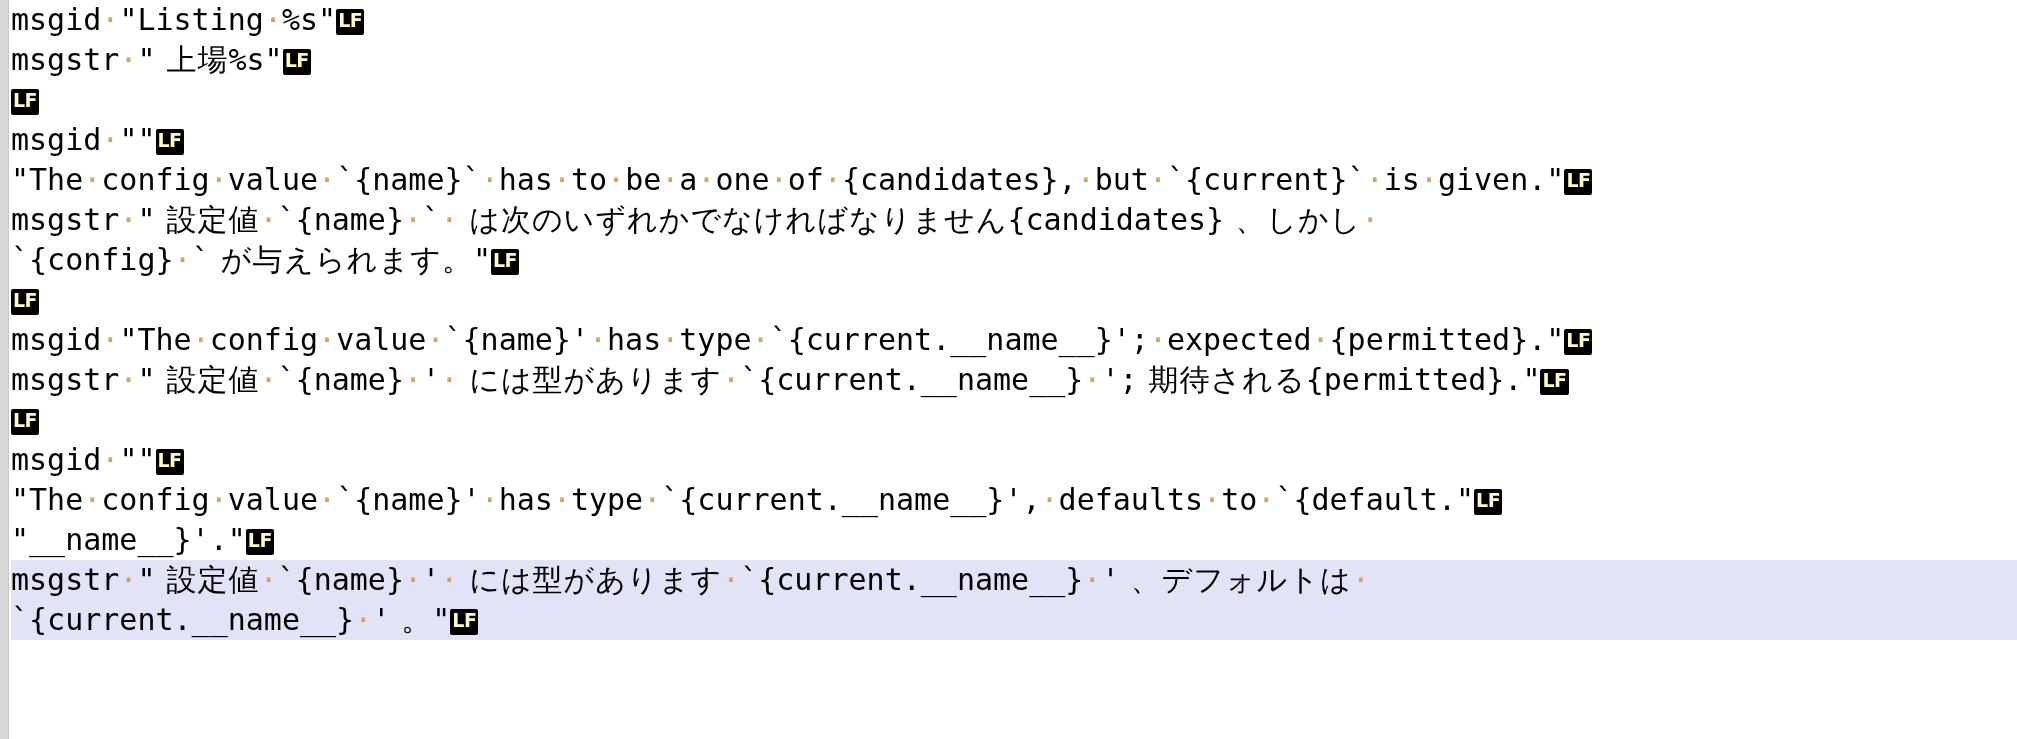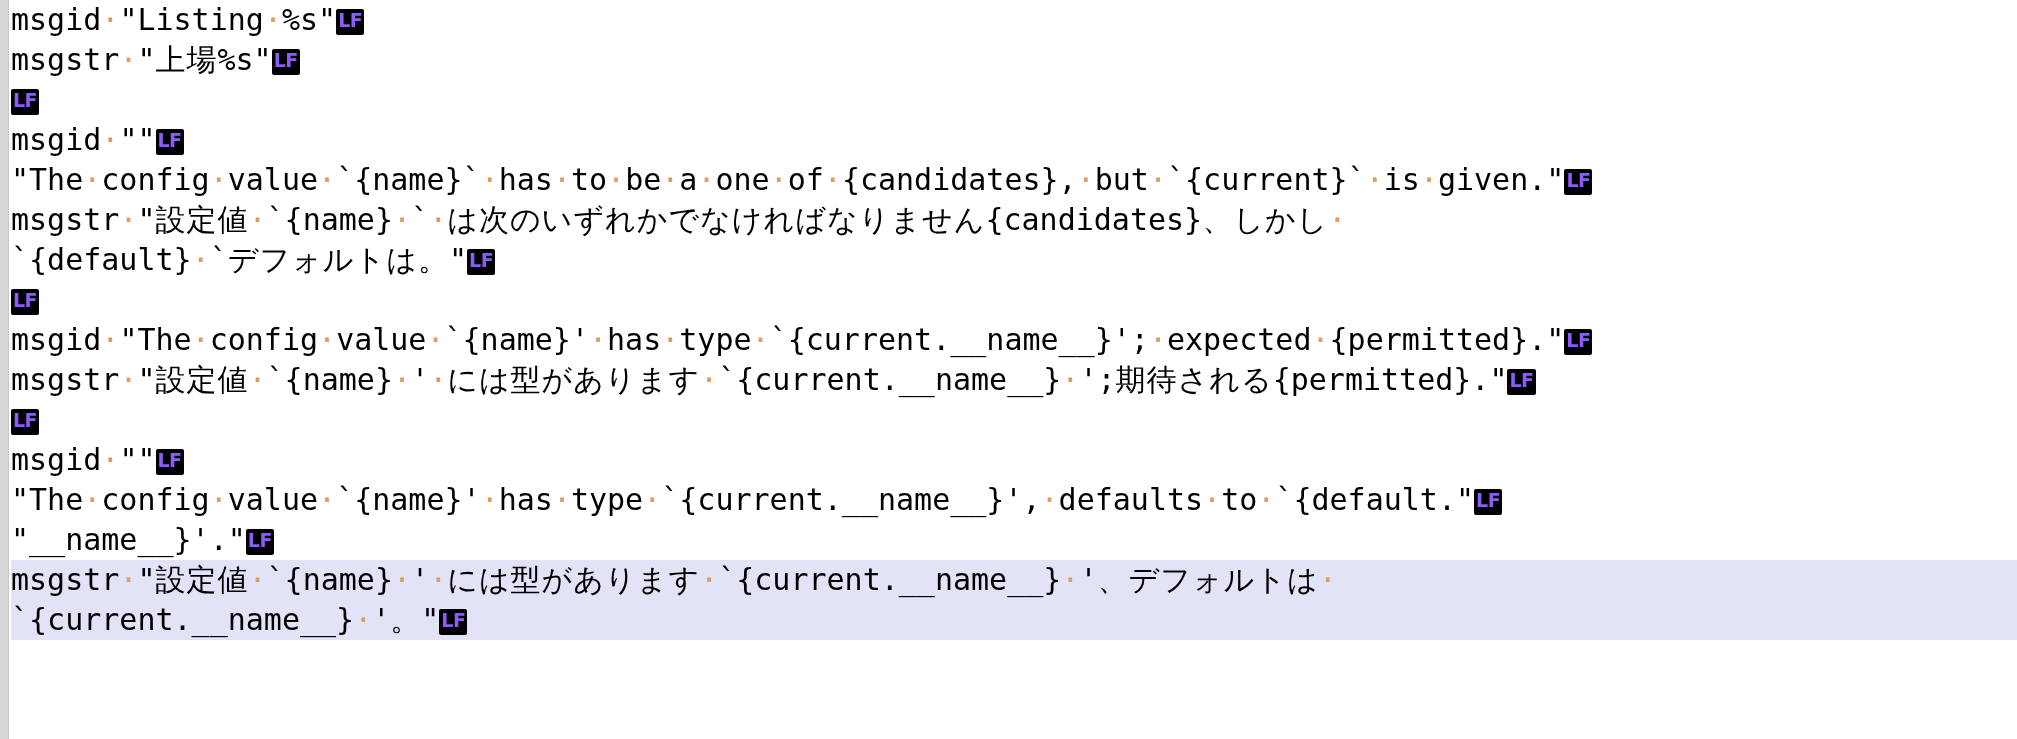--- a/index.html
+++ b/index.html
@@ -62,54 +62,55 @@
   
   .sp {
     color: #d9a05b;
     white-space: pre;
   }
 
   
   .lf {
     display: inline-block;
     background: #000000;
-    color: #8b5cf6;
+    color: #fef9c3;
     font-family: "DejaVu Sans", "Liberation Sans", sans-serif;
     font-weight: bold;
     font-size: 19px;
     line-height: 22px;
     height: 26px;
     padding: 0 2px;
     border-radius: 2px;
     vertical-align: 3px;
     letter-spacing: -0.5px;
   }
 
   
   .jp {
     font-family: "DejaVu Serif", "Liberation Serif", serif;
     letter-spacing: 1px;
+    margin-left: 11px;
   }
 </style>
 </head>
 <body>
 
 <div class="editor">
 
   <div class="gutter"></div>
 
   <div class="text-area">
     <div id="lines-host">
         <div class="line"><span class="tok">msgid</span><span class="sp">·</span><span class="tok">"Listing</span><span class="sp">·</span><span class="tok">%s"</span><span class="lf">LF</span></div>
         <div class="line"><span class="tok">msgstr</span><span class="sp">·</span><span class="tok">"</span><span class="tok jp">上場</span><span class="tok">%s"</span><span class="lf">LF</span></div>
         <div class="line"><span class="lf">LF</span></div>
         <div class="line"><span class="tok">msgid</span><span class="sp">·</span><span class="tok">""</span><span class="lf">LF</span></div>
         <div class="line"><span class="tok">"The</span><span class="sp">·</span><span class="tok">config</span><span class="sp">·</span><span class="tok">value</span><span class="sp">·</span><span class="tok">`{name}`</span><span class="sp">·</span><span class="tok">has</span><span class="sp">·</span><span class="tok">to</span><span class="sp">·</span><span class="tok">be</span><span class="sp">·</span><span class="tok">a</span><span class="sp">·</span><span class="tok">one</span><span class="sp">·</span><span class="tok">of</span><span class="sp">·</span><span class="tok">{candidates},</span><span class="sp">·</span><span class="tok">but</span><span class="sp">·</span><span class="tok">`{current}`</span><span class="sp">·</span><span class="tok">is</span><span class="sp">·</span><span class="tok">given."</span><span class="lf">LF</span></div>
         <div class="line"><span class="tok">msgstr</span><span class="sp">·</span><span class="tok">"</span><span class="tok jp">設定値</span><span class="sp">·</span><span class="tok">`{name}</span><span class="sp">·</span><span class="tok">`</span><span class="sp">·</span><span class="tok jp">は次のいずれかでなければなりません</span><span class="tok">{candidates}</span><span class="tok jp">、しかし</span><span class="sp">·</span></div>
-        <div class="line"><span class="tok">`{default}</span><span class="sp">·</span><span class="tok">`</span><span class="tok jp">デフォルトは。</span><span class="tok">"</span><span class="lf">LF</span></div>
+        <div class="line"><span class="tok">`{config}</span><span class="sp">·</span><span class="tok">`</span><span class="tok jp">が与えられます。</span><span class="tok">"</span><span class="lf">LF</span></div>
         <div class="line"><span class="lf">LF</span></div>
         <div class="line"><span class="tok">msgid</span><span class="sp">·</span><span class="tok">"The</span><span class="sp">·</span><span class="tok">config</span><span class="sp">·</span><span class="tok">value</span><span class="sp">·</span><span class="tok">`{name}'</span><span class="sp">·</span><span class="tok">has</span><span class="sp">·</span><span class="tok">type</span><span class="sp">·</span><span class="tok">`{current.__name__}';</span><span class="sp">·</span><span class="tok">expected</span><span class="sp">·</span><span class="tok">{permitted}."</span><span class="lf">LF</span></div>
         <div class="line"><span class="tok">msgstr</span><span class="sp">·</span><span class="tok">"</span><span class="tok jp">設定値</span><span class="sp">·</span><span class="tok">`{name}</span><span class="sp">·</span><span class="tok">'</span><span class="sp">·</span><span class="tok jp">には型があります</span><span class="sp">·</span><span class="tok">`{current.__name__}</span><span class="sp">·</span><span class="tok">';</span><span class="tok jp">期待される</span><span class="tok">{permitted}."</span><span class="lf">LF</span></div>
         <div class="line"><span class="lf">LF</span></div>
         <div class="line"><span class="tok">msgid</span><span class="sp">·</span><span class="tok">""</span><span class="lf">LF</span></div>
         <div class="line"><span class="tok">"The</span><span class="sp">·</span><span class="tok">config</span><span class="sp">·</span><span class="tok">value</span><span class="sp">·</span><span class="tok">`{name}'</span><span class="sp">·</span><span class="tok">has</span><span class="sp">·</span><span class="tok">type</span><span class="sp">·</span><span class="tok">`{current.__name__}',</span><span class="sp">·</span><span class="tok">defaults</span><span class="sp">·</span><span class="tok">to</span><span class="sp">·</span><span class="tok">`{default."</span><span class="lf">LF</span></div>
         <div class="line"><span class="tok">"__name__}'."</span><span class="lf">LF</span></div>
         <div class="line selected"><span class="tok">msgstr</span><span class="sp">·</span><span class="tok">"</span><span class="tok jp">設定値</span><span class="sp">·</span><span class="tok">`{name}</span><span class="sp">·</span><span class="tok">'</span><span class="sp">·</span><span class="tok jp">には型があります</span><span class="sp">·</span><span class="tok">`{current.__name__}</span><span class="sp">·</span><span class="tok">'</span><span class="tok jp">、デフォルトは</span><span class="sp">·</span></div>
         <div class="line selected"><span class="tok">`{current.__name__}</span><span class="sp">·</span><span class="tok">'</span><span class="tok jp">。</span><span class="tok">"</span><span class="lf">LF</span></div>
       </div>

